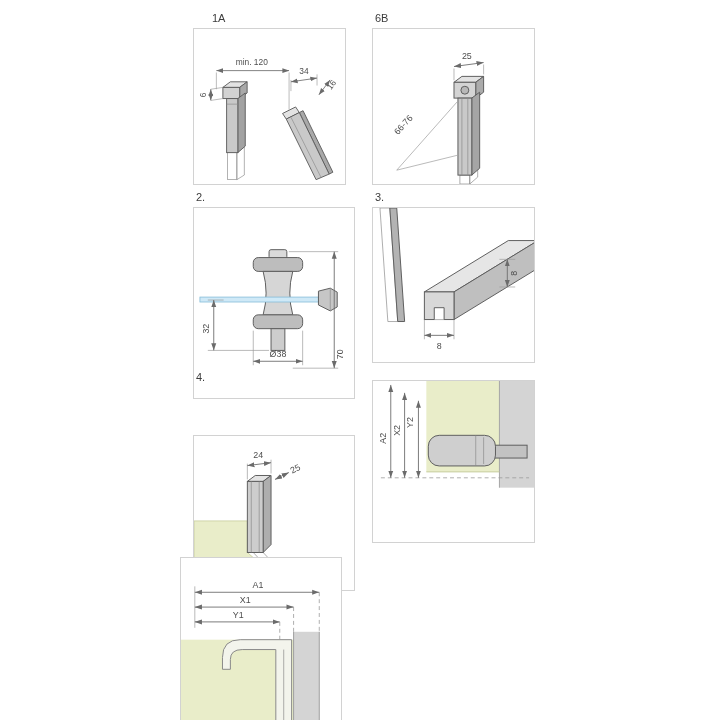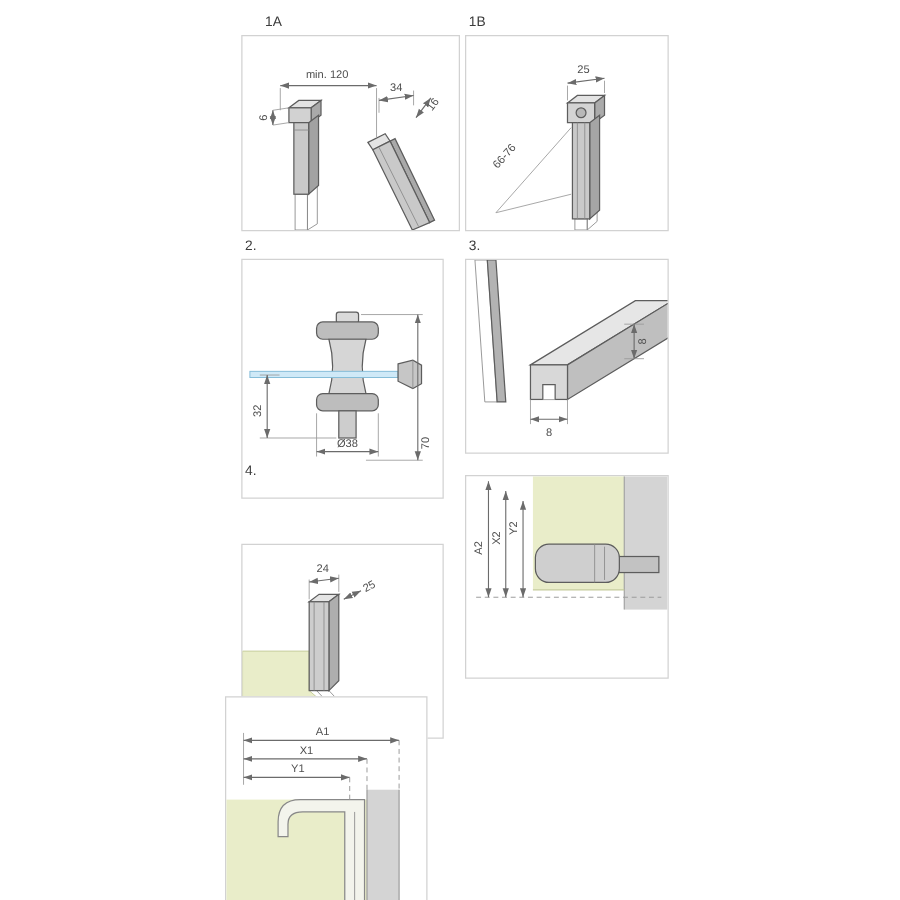--- a/index.html
+++ b/index.html
@@ -8,21 +8,21 @@
   .plabel { position:absolute; font-size:11px; color:#3c3c3c; }
   svg { display:block; width:100%; height:100%; }
   .outl { stroke:#5d5d5d; stroke-width:1; }
   .thin { stroke:#8a8a8a; stroke-width:0.7; fill:none; }
   .dim  { stroke:#6b6b6b; stroke-width:0.9; fill:none; }
   .ext  { stroke:#9a9a9a; stroke-width:0.7; fill:none; }
   .dash { stroke:#9a9a9a; stroke-width:0.8; stroke-dasharray:4,3; fill:none; }
   .dtx  { font-size:9px; fill:#4e4e4e; }
   .mid  { text-anchor:middle; }
 
-  #panel-1a { left:193px; top:28px;  width:175px; height:157px; }
+  #panel-1a { left:193px; top:28px;  width:153px; height:157px; }
   #panel-1b { left:372px; top:28px;  width:163px; height:157px; }
   #panel-2  { left:193px; top:207px; width:162px; height:192px; }
   #panel-3  { left:372px; top:207px; width:163px; height:156px; }
   #panel-4  { left:193px; top:387px; width:162px; height:156px;margin-top:48px; }
   #panel-5  { left:372px; top:380px; width:163px; height:163px; }
   #panel-6  { left:180px; top:557px; width:162px; height:194px; }
 
   #label-1a { left:212px; top:12px; }
   #label-1b { left:375px; top:12px; }
   #label-2  { left:196px; top:191px; }
@@ -77,21 +77,21 @@
       <line x1="134" y1="66" x2="146" y2="50" class="dim" marker-start="url(#arr)" marker-end="url(#arr)"></line>
       <text transform="rotate(-53 150 57)" x="150" y="57" class="dtx mid">16</text>
       <line x1="18" y1="60" x2="31" y2="58" class="ext"></line>
       <line x1="18" y1="72" x2="31" y2="70" class="ext"></line>
       <line x1="18" y1="60" x2="18" y2="72" class="dim" marker-start="url(#arr)" marker-end="url(#arr)"></line>
       <text transform="rotate(-90 13 66)" x="13" y="66" class="dtx mid">6</text>
     </g>
   </svg>
 </div>
 
-<div class="plabel" id="label-1b">1B</div>
+<div class="plabel" id="label-1b">6B</div>
 <div class="panel" id="panel-1b">
   <svg viewBox="0 0 163 157">
     <g>
       <polygon points="98,148 106,141 106,150 98,157" class="thin" fill="#bfe3f5"></polygon>
       <rect x="88" y="148" width="10" height="9" fill="url(#glassGrad)" class="thin"></rect>
     </g>
     <g>
       <polygon points="82,54 90,48 112,48 104,54" fill="#e3e3e3" class="outl"></polygon>
       <polygon points="104,54 112,48 112,64 104,70" fill="#ababab" class="outl"></polygon>
       <rect x="82" y="54" width="22" height="16" fill="#d4d4d4" class="outl"></rect>

